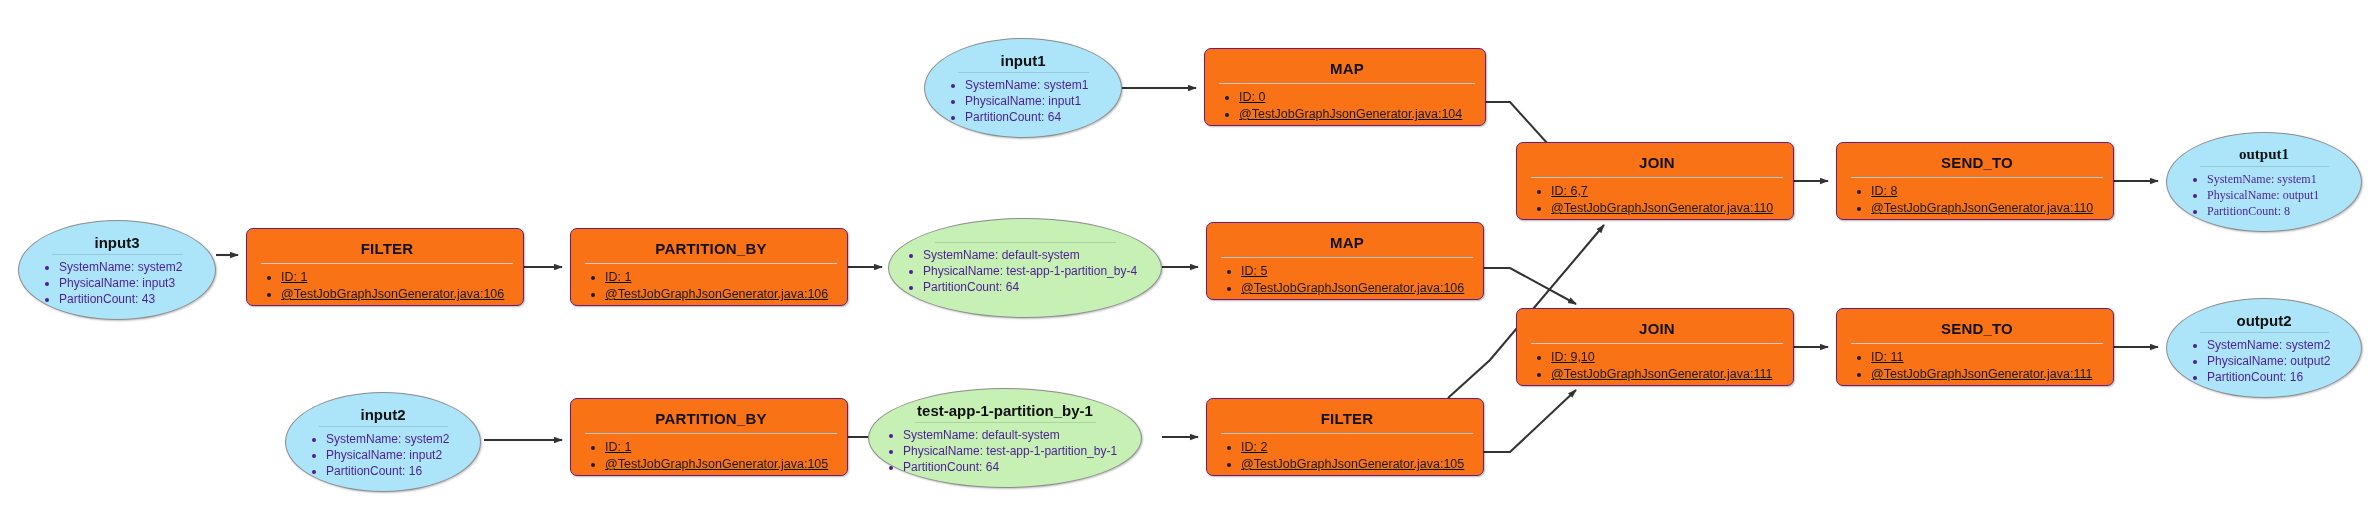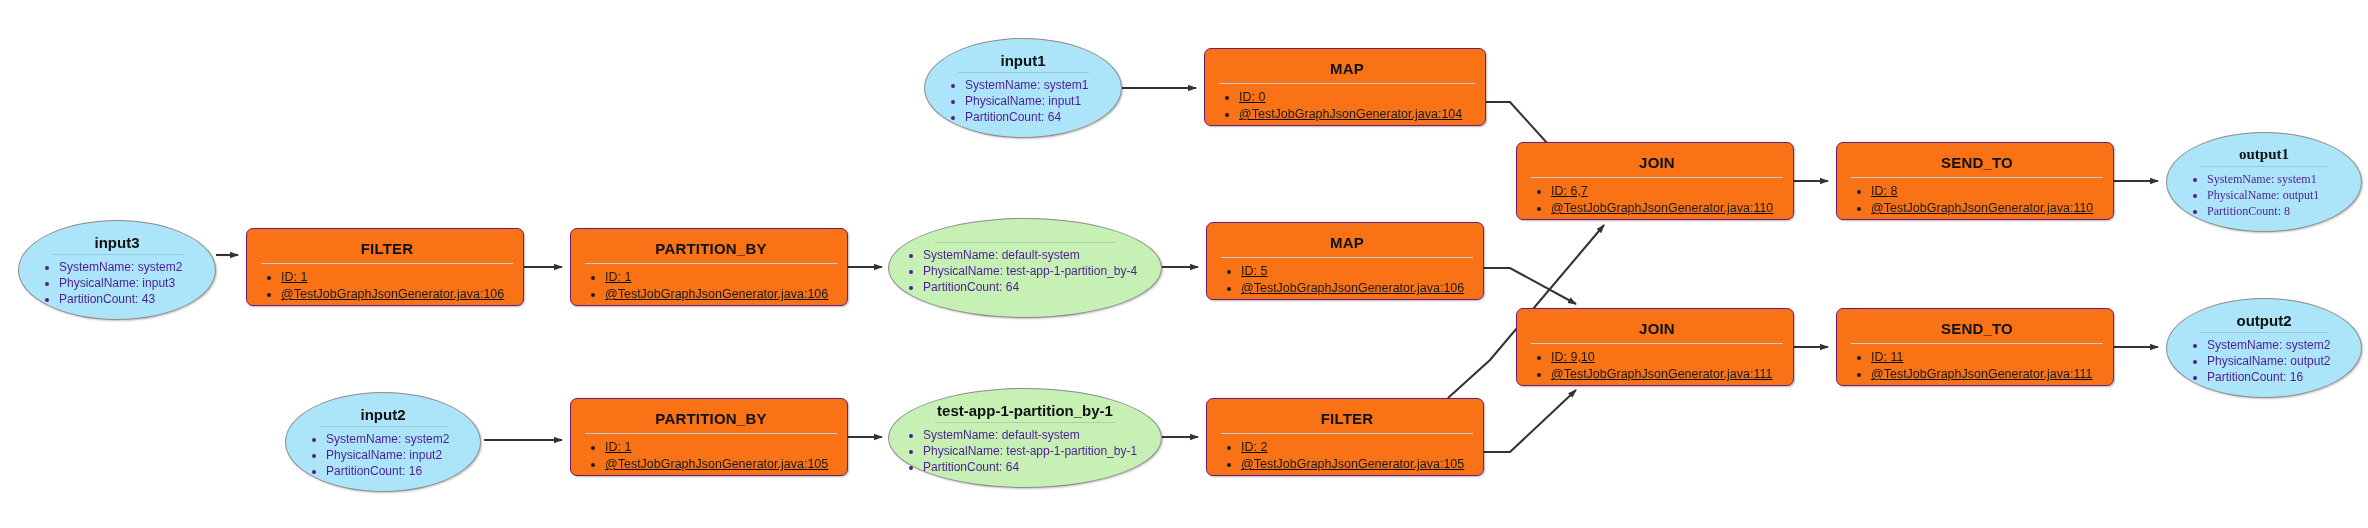--- a/index.html
+++ b/index.html
@@ -195,21 +195,21 @@
       </ul>
     </div>
     <div class="node box" style="left: 570px; top: 398px; width: 278px; height: 78px;">
       <div class="title">PARTITION_BY</div>
       <div class="rule"></div>
       <ul>
         <li>ID: 1</li>
         <li>@TestJobGraphJsonGenerator.java:105</li>
       </ul>
     </div>
-    <div class="node ell green" style="left: 888px; top: 388px; width: 274px; height: 100px; justify-content: center;">
+    <div class="node ell green" style="left: 868px; top: 388px; width: 274px; height: 100px; justify-content: center;">
       <div class="title">test-app-1-partition_by-1</div>
       <div class="rule" style="width: 181px;"></div>
       <ul>
         <li>SystemName: default-system</li>
         <li>PhysicalName: test-app-1-partition_by-1</li>
         <li>PartitionCount: 64</li>
       </ul>
     </div>
     <div class="node box" style="left: 1206px; top: 398px; width: 278px; height: 78px;">
       <div class="title">FILTER</div>

